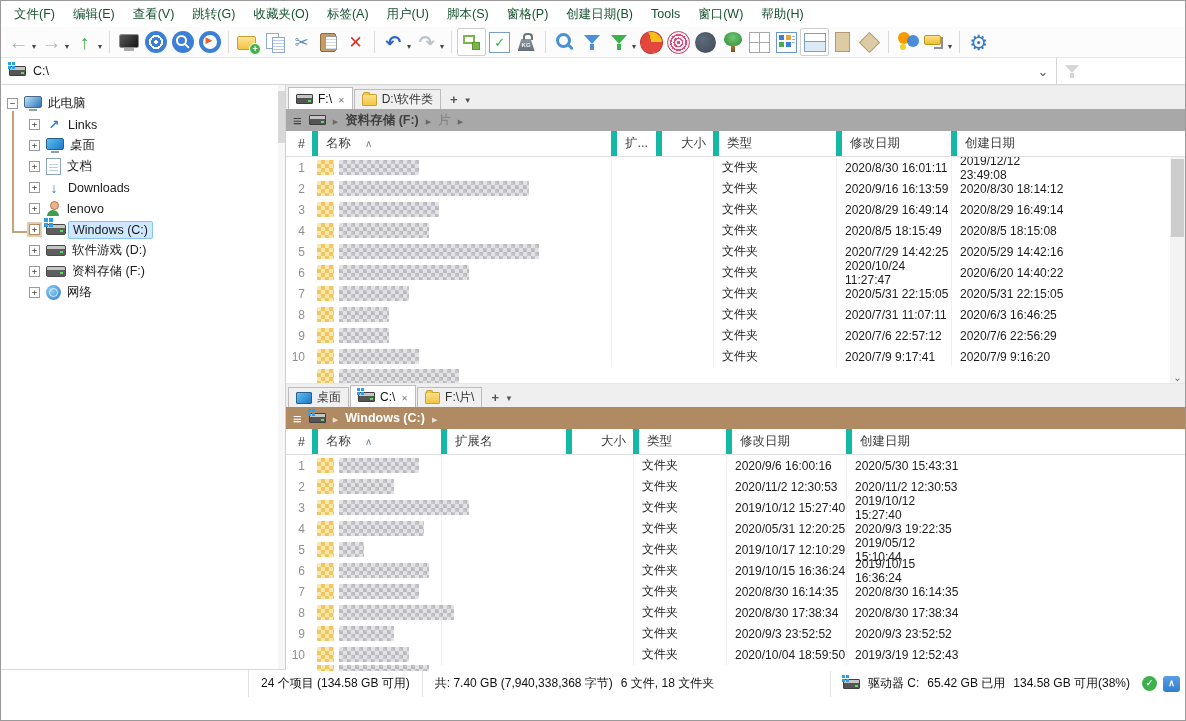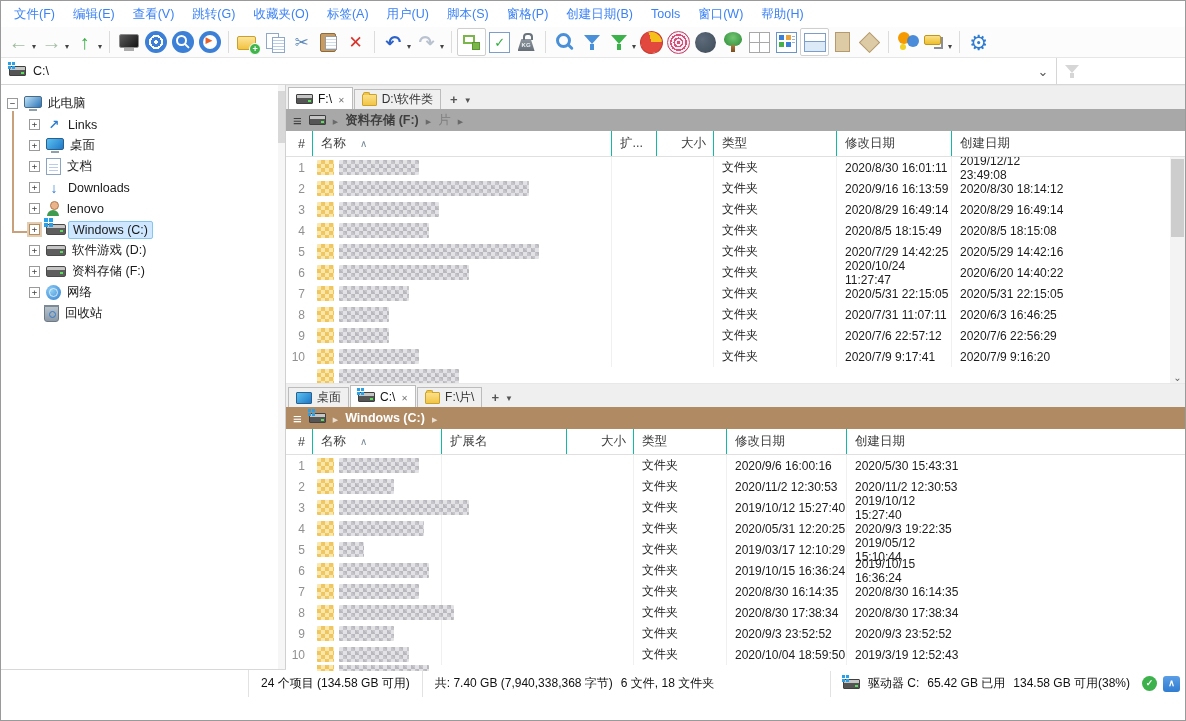--- a/index.html
+++ b/index.html
@@ -12,21 +12,21 @@
         color:#f5c518;font:bold 10px/15px "Liberation Sans",sans-serif;text-align:center;}
   .logo::before{content:"✕";}
   .title-text{font-size:12.5px;color:#111;}
   .tb-spacer{flex:1;}
   .wbtn{width:44px;height:28px;display:flex;align-items:center;justify-content:center;font-size:13px;color:#111;}
   .wbtn.min::before{content:"−";}
   .wbtn.max::before{content:"□";font-size:12px;}
   .wbtn.close::before{content:"✕";}
   
   .menubar{height:26px;display:flex;align-items:center;padding-left:4px;background:#fff;}
-  .menu-item{padding:0 9px;font-size:12.5px;color:#3b82f6;height:100%;display:flex;align-items:center;}
+  .menu-item{padding:0 9px;font-size:12.5px;color:#14532d;height:100%;display:flex;align-items:center;}
   
   .toolbar{height:30px;display:flex;align-items:center;padding:0 4px;background:#fcfcfc;border-bottom:1px solid #e6e6e6;}
   .tbi{min-width:27px;height:26px;display:flex;align-items:center;justify-content:center;position:relative;flex:0 0 auto;}
   .car{font-size:8px;color:#444;margin:8px 2px 0 0;flex:0 0 auto;}
   .car::before{content:"▾";}
   .sep{width:1px;height:22px;background:#dcdcdc;margin:0 5px;flex:0 0 auto;}
   .pressed{border:1px solid #cfcfcf;border-radius:2px;background:#fff;}
   .i-back::before{content:"←";font-weight:bold;font-size:20px;color:#a3bba3;}
   .i-fwd::before{content:"→";font-weight:bold;font-size:20px;color:#a9bfa9;}
   .i-up::before{content:"↑";font-weight:bold;font-size:20px;color:#3fae49;}
@@ -163,21 +163,21 @@
   .crumb-root{font-weight:bold;}
   .crumb-muted{color:#7e7e7e;}
   .m-drive{width:15px;height:8px;background:linear-gradient(#c6c6c6 0 3px,#555 3px);border:1px solid #3f3f3f;border-radius:1px;position:relative;}
   .m-drive::after{content:"";position:absolute;right:1px;bottom:1px;width:3px;height:2px;background:#58e05a;}
   .m-drive.win::before{content:"";position:absolute;left:-2px;top:-5px;width:3px;height:3px;background:#2aa0e8;box-shadow:4px 0 0 #2aa0e8,0 4px 0 #2aa0e8,4px 4px 0 #2aa0e8;}
   .m-folder{width:13px;height:10px;background:linear-gradient(#fbe08a,#f3c545);border:1px solid #caa22e;border-radius:1px;position:relative;}
   .m-folder::before{content:"";position:absolute;top:-3px;left:0;width:5px;height:2px;background:#f3c545;border:1px solid #caa22e;border-bottom:none;border-radius:2px 2px 0 0;}
   .m-monitor{width:14px;height:10px;background:linear-gradient(135deg,#5bc1f0,#1e78c8);border:1px solid #2b5f8e;border-radius:1px;}
   
   .hdr{height:25px;display:flex;align-items:center;background:#fff;border-bottom:1px solid #e0e0e0;font-size:12.5px;color:#3c3c3c;}
-  .hc{display:flex;align-items:center;height:100%;box-sizing:border-box;padding-left:8px;border-left:1px solid #14b8a6;}
+  .hc{display:flex;align-items:center;height:100%;box-sizing:border-box;padding-left:8px;border-left:6px solid #14b8a6;}
   .hc:first-child{border-left:none;}
   .hc.num{justify-content:flex-end;padding:0 7px 0 0;}
   .hc.size{justify-content:flex-end;padding-right:7px;}
   .sort{margin-left:14px;color:#7a8a99;font-size:10px;}
   .rows{position:relative;overflow:hidden;background:#fff;}
   .pane.top .rows{height:228px;} .pane.bottom .rows{height:216px;}
   .row{height:21px;display:flex;align-items:center;font-size:12px;color:#1b1b1b;}
   .c{height:100%;display:flex;align-items:center;box-sizing:border-box;padding-left:8px;}
   .c.num{justify-content:flex-end;padding:0 7px 0 0;color:#909090;}
   .c.name{gap:5px;padding-left:5px;}
@@ -412,24 +412,20 @@
       <div class="trow lvl1">
         <span class="expander">+</span>
         <i class="t-drive"></i>
         <span>资料存储 (F:)</span>
       </div>
       <div class="trow lvl1">
         <span class="expander">+</span>
         <i class="t-net"></i>
         <span>网络</span>
       </div>
-      <div class="trow lvl1 noexp">
-        <i class="t-bin"></i>
-        <span>回收站</span>
-      </div>
       <div class="tree-scroll">
           <div class="tree-thumb"></div>
         </div>
     </div>
 
     <div class="panes">
 
       <div class="pane top pt">
         <div class="tabbar">
           <span class="tab active">
@@ -688,21 +684,21 @@
             </div>
           <div class="row">
               <span class="c num">5</span>
               <span class="c name">
                 <i class="mosaic fold"></i>
                 <i class="mosaic" style="width: 25px;"></i>
               </span>
               <span class="c ext"></span>
               <span class="c size"></span>
               <span class="c type">文件夹</span>
-              <span class="c mod">2019/03/17 12:10:29</span>
+              <span class="c mod">2019/10/17 12:10:29</span>
               <span class="c cre">2019/05/12 15:10:44</span>
             </div>
           <div class="row">
               <span class="c num">6</span>
               <span class="c name">
                 <i class="mosaic fold"></i>
                 <i class="mosaic" style="width: 90px;"></i>
               </span>
               <span class="c ext"></span>
               <span class="c size"></span>

